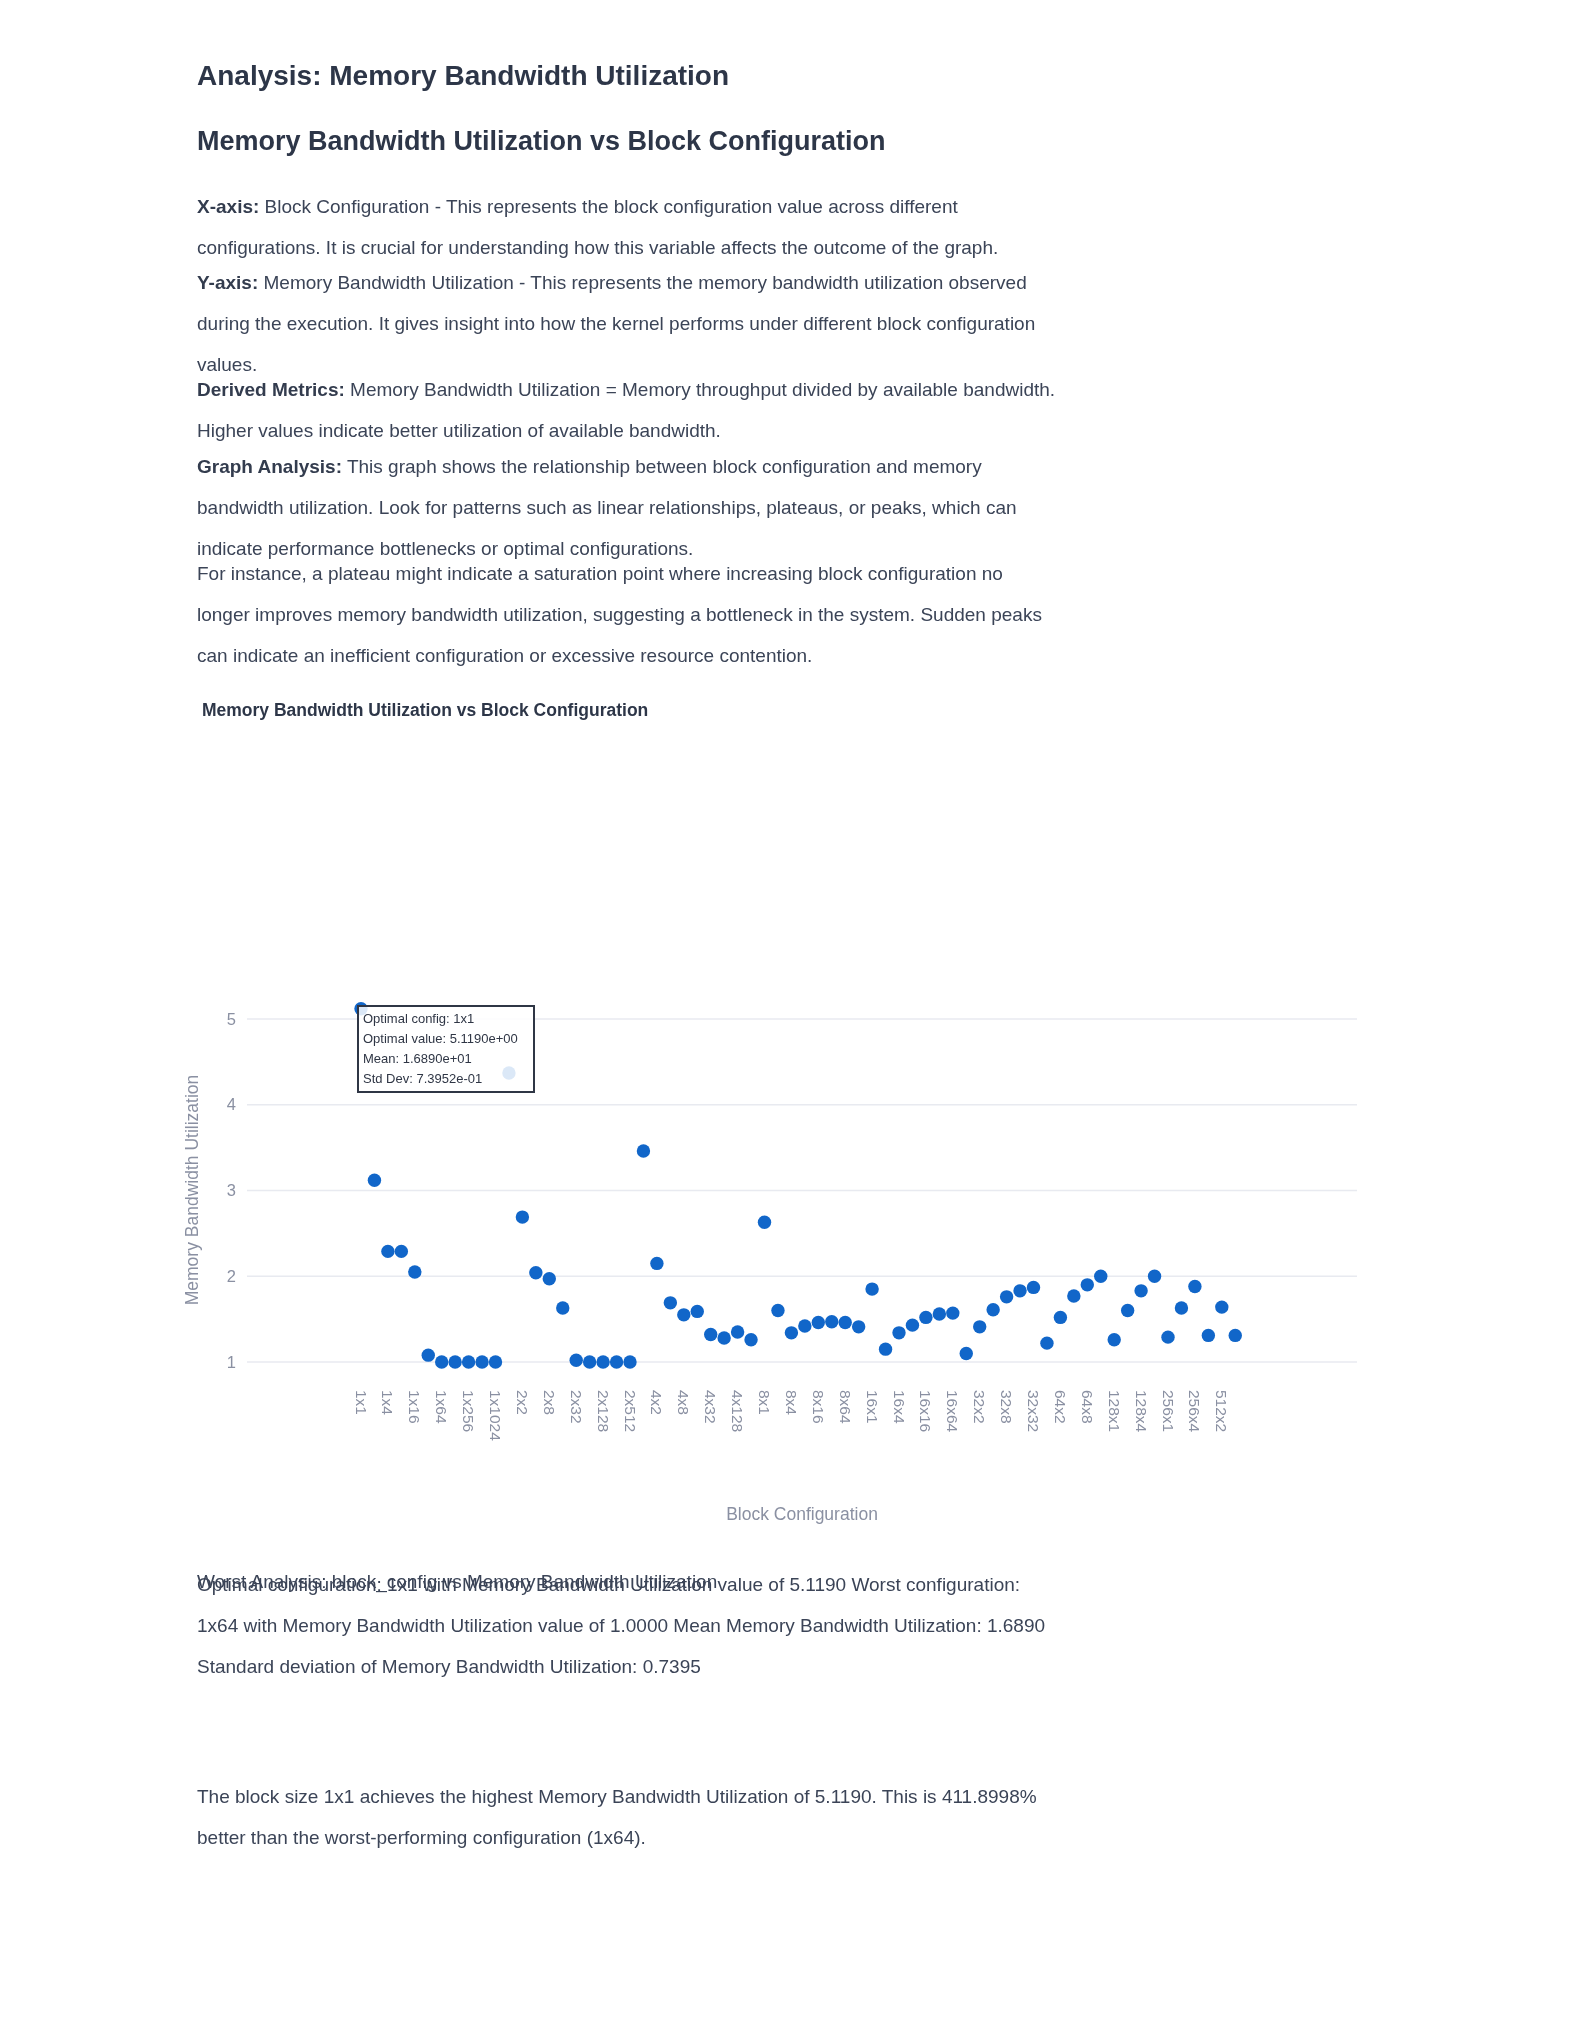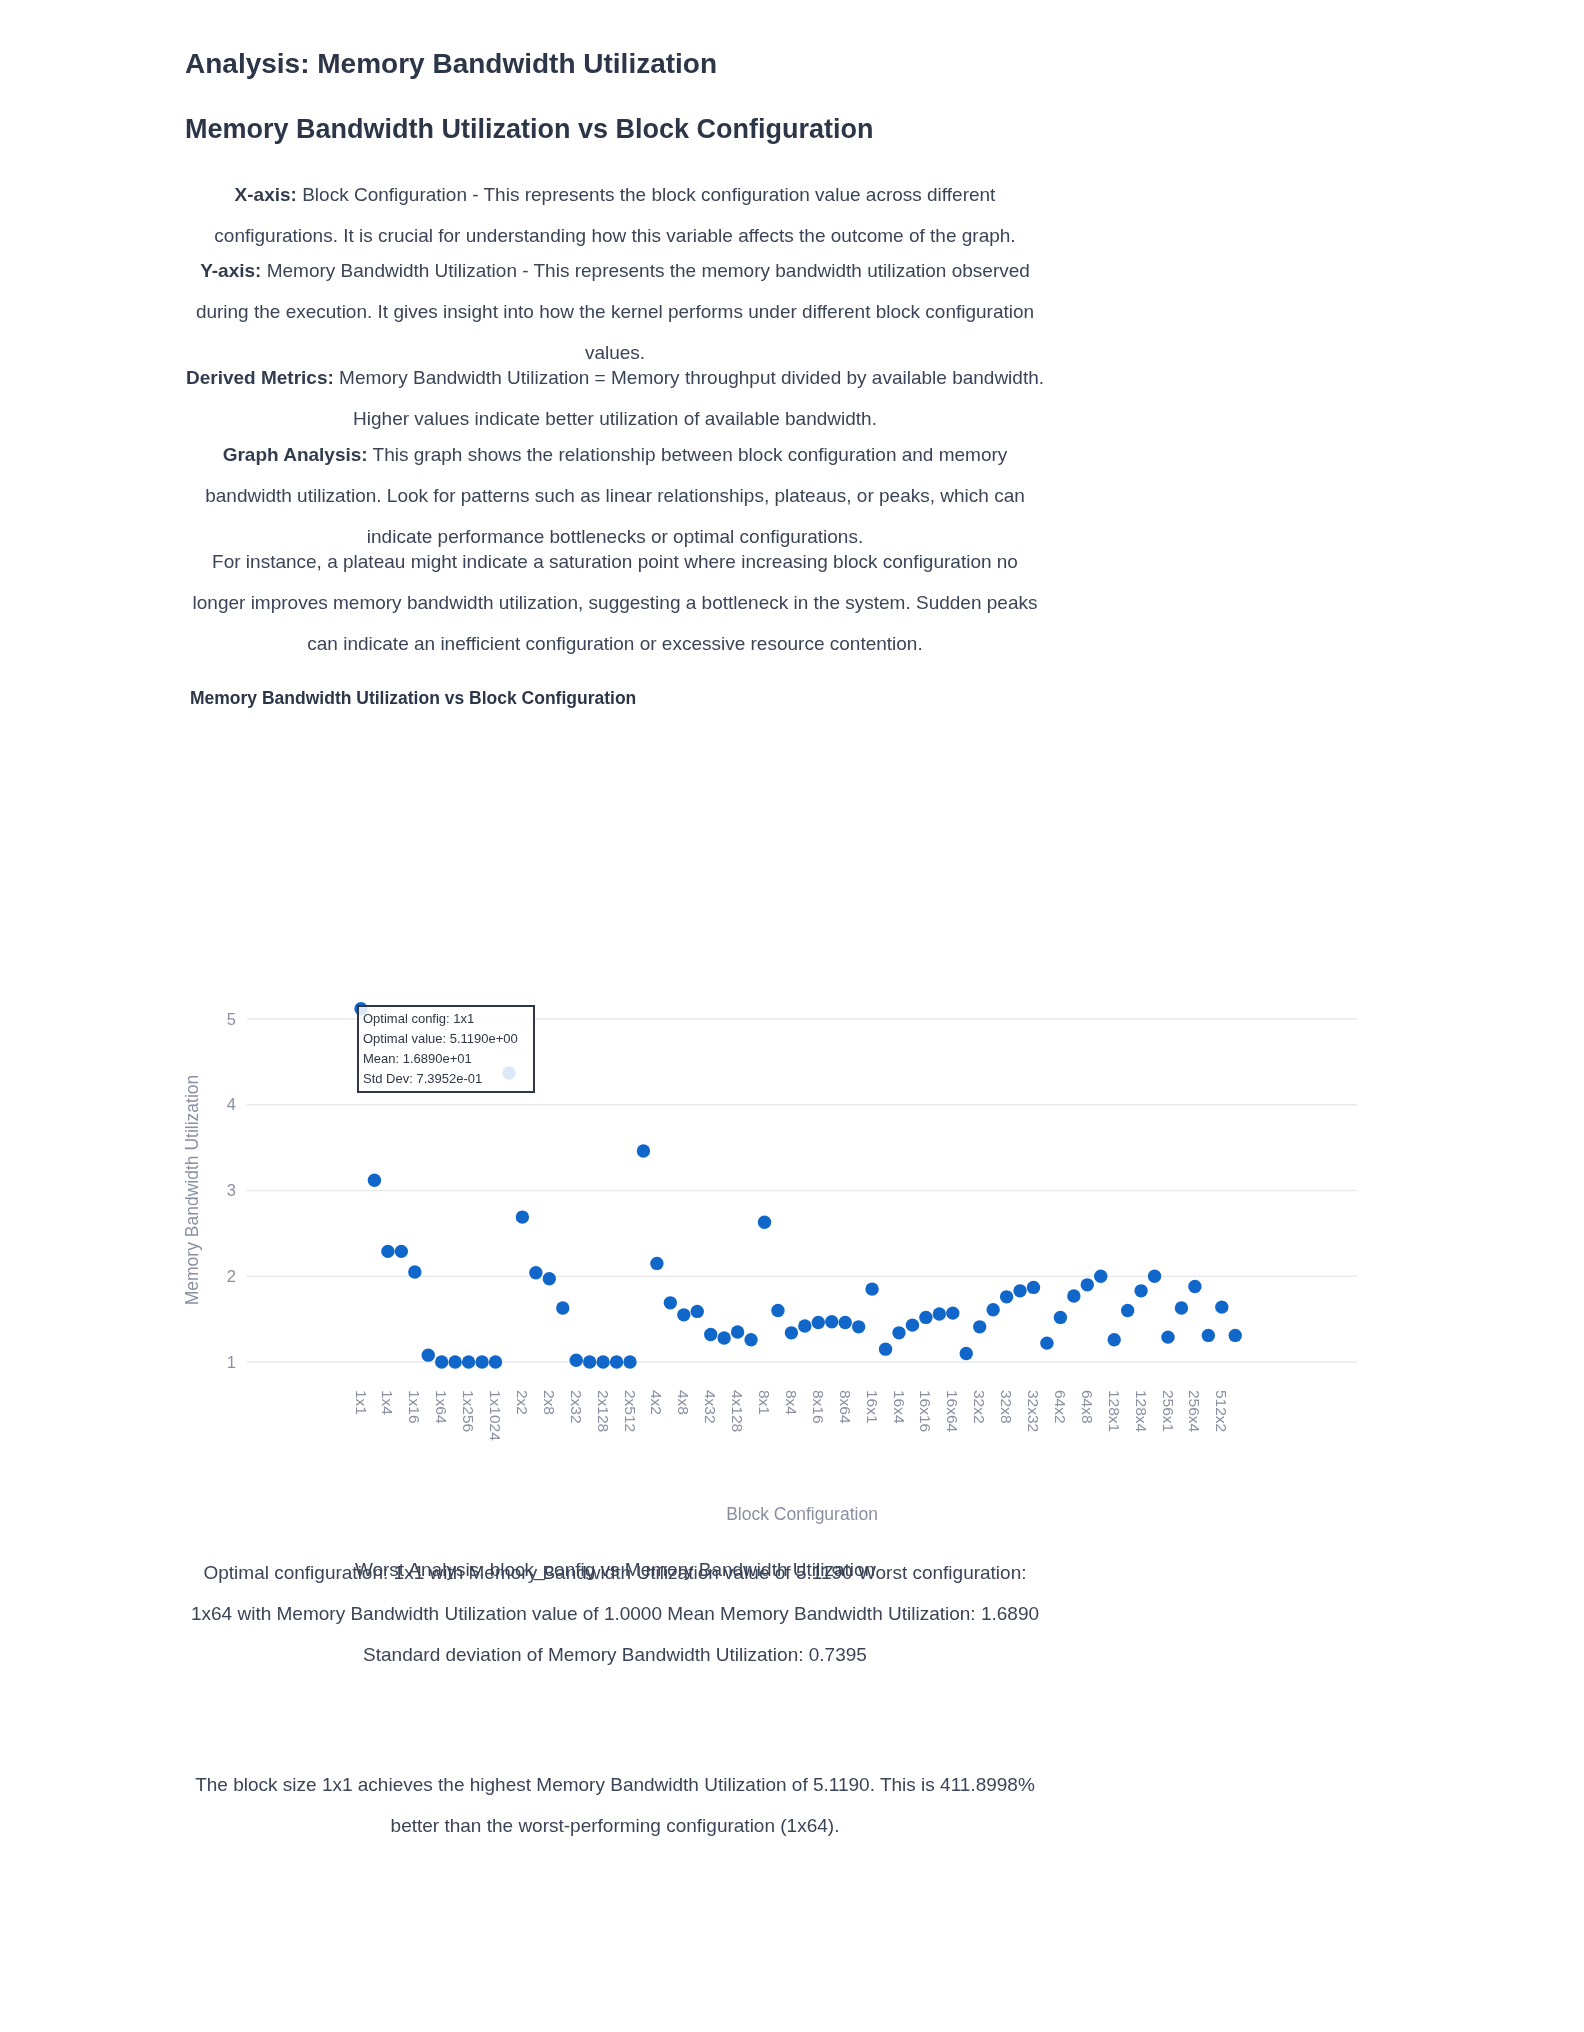--- a/index.html
+++ b/index.html
@@ -4,21 +4,21 @@
 <style>
   html,body { margin:0; padding:0; background:#ffffff; }
   .page {
     position: relative;
     width: 1584px;
     height: 2032px;
     background: #ffffff;
     font-family: "Liberation Sans", sans-serif;
     overflow: hidden;
   }
-  .abs { position: absolute; margin: 4px; text-align: center; }
+  .abs { position: absolute; margin: 16px; }
   .doc-title   { left:181px; top:44px;  font-size:28px;   font-weight:700; color:#2d3648; }
   .doc-heading { left:181px; top:110px; font-size:27px;   font-weight:700; color:#2d3648; }
   .body-p {
     left:181px; width:860px;
     font-size:19px; line-height:41px; color:#3b4457;
   }
   .body-p strong { font-weight:700; color:#333c4e; }
   .figure-title { left:186px; top:684px; font-size:17.5px; font-weight:700; color:#2d3648; }
   #chart-svg {
     position:absolute; left:0; top:0;

